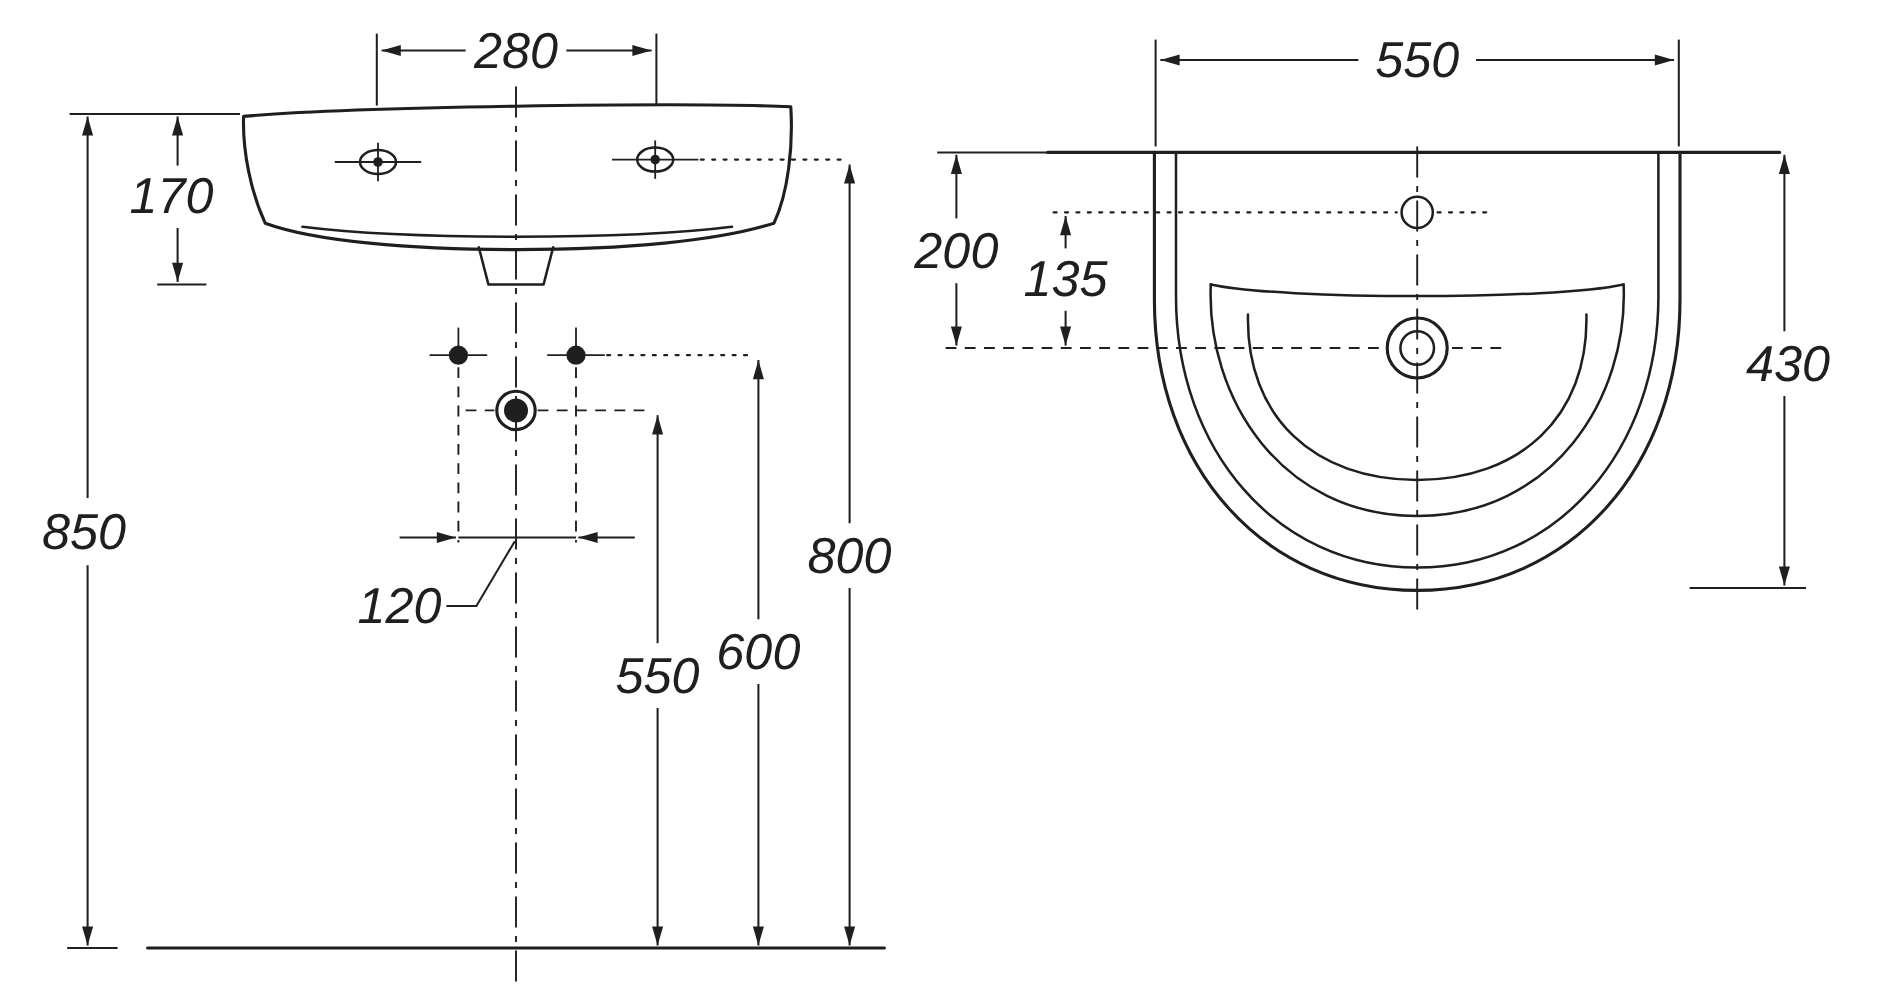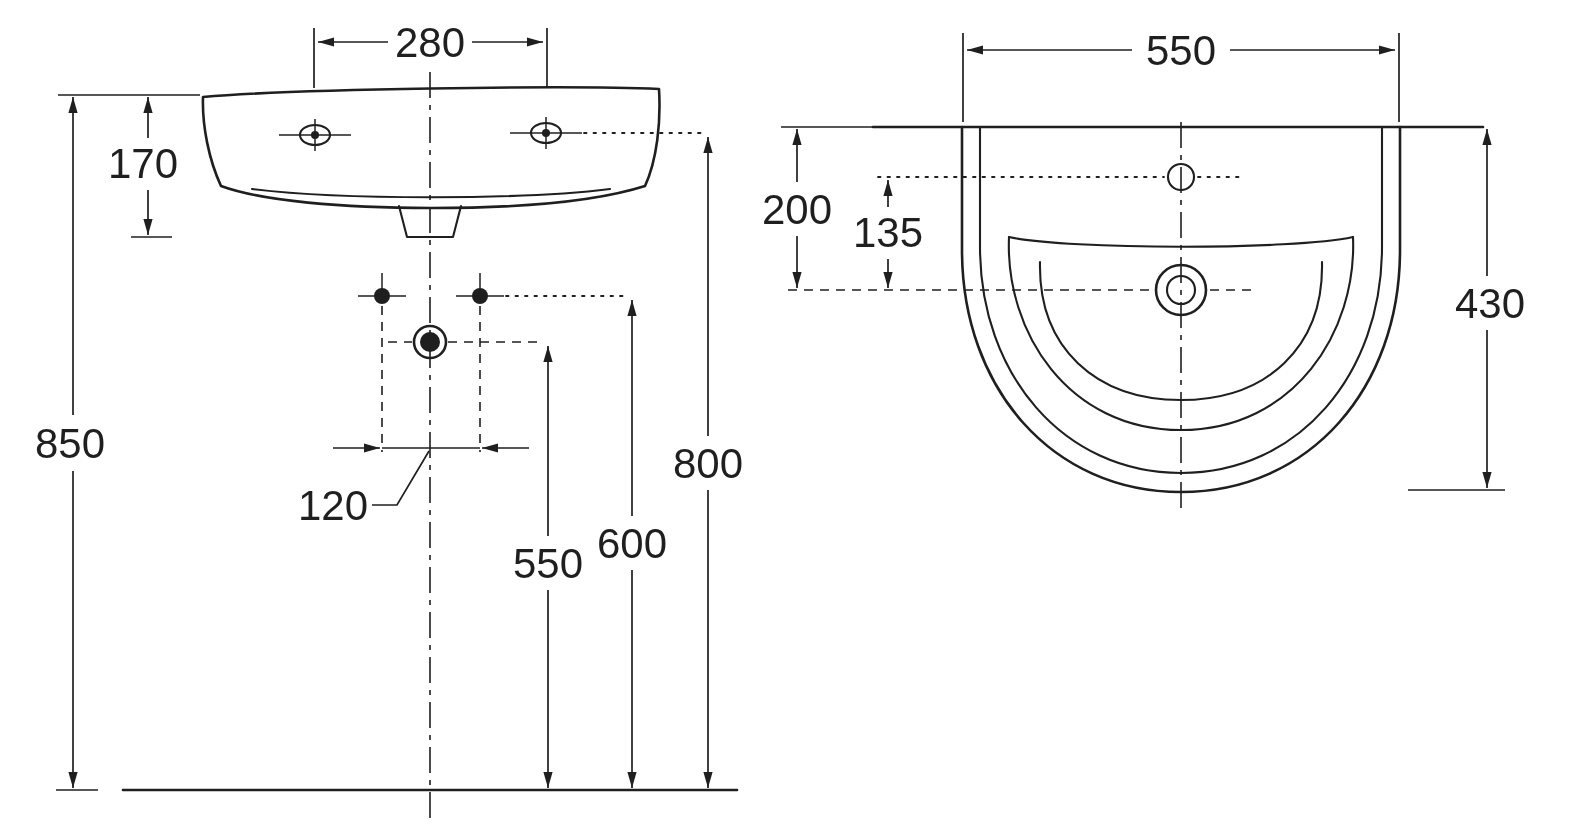--- a/index.html
+++ b/index.html
@@ -1,17 +1,17 @@
 <!DOCTYPE html>
 <html style="--line: #1f1f1f; --bg: #ffffff;"><head>
 <meta charset="utf-8">
 <style>
   :root { --line:#1f1f1f; --bg:#ffffff; }
   html,body { margin:0; padding:0; background:var(--bg); }
-  .stage { width:1573px; height:827px; background:var(--bg); position:relative; }
+  .stage { width:1573px; height:827px; background:var(--bg); position:relative;font-style:italic; }
   svg { display:block; }
   
   .obj  { fill:none; stroke:var(--line); stroke-width:2.6; stroke-linecap:round; stroke-linejoin:round; }
   .obj2 { fill:none; stroke:var(--line); stroke-width:2.1; stroke-linecap:round; stroke-linejoin:round; }
   
   .dim  { fill:none; stroke:var(--line); stroke-width:1.7; }
   .thin { fill:none; stroke:var(--line); stroke-width:1.5; }
   .dashed { fill:none; stroke:var(--line); stroke-width:1.6; stroke-dasharray:9 7; }
   .dotted { fill:none; stroke:var(--line); stroke-width:1.8; stroke-dasharray:2.5 7; stroke-linecap:round; }
   .cdash  { fill:none; stroke:var(--line); stroke-width:1.6; stroke-dasharray:26 7 5 7; }

